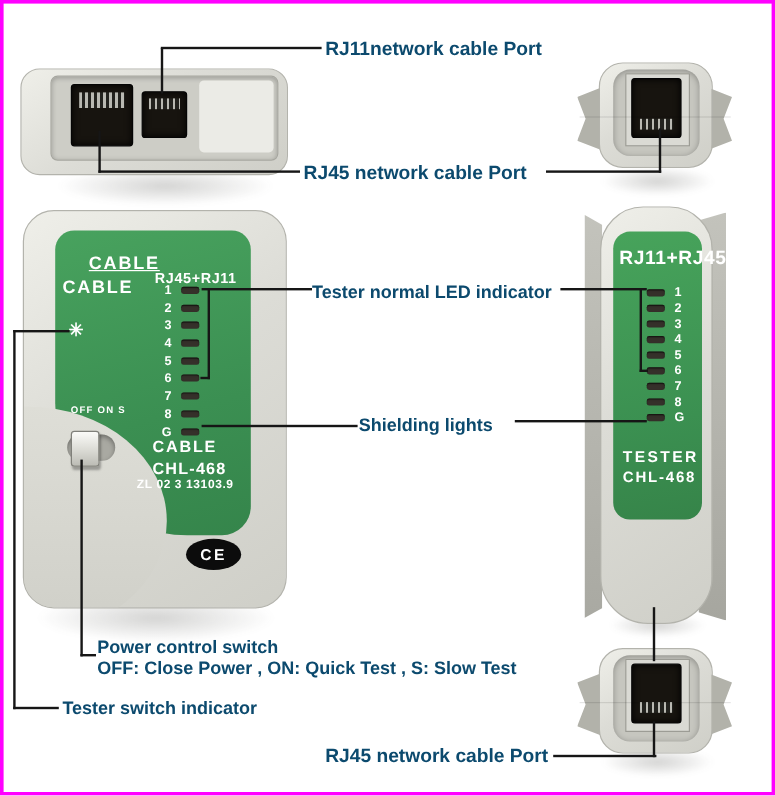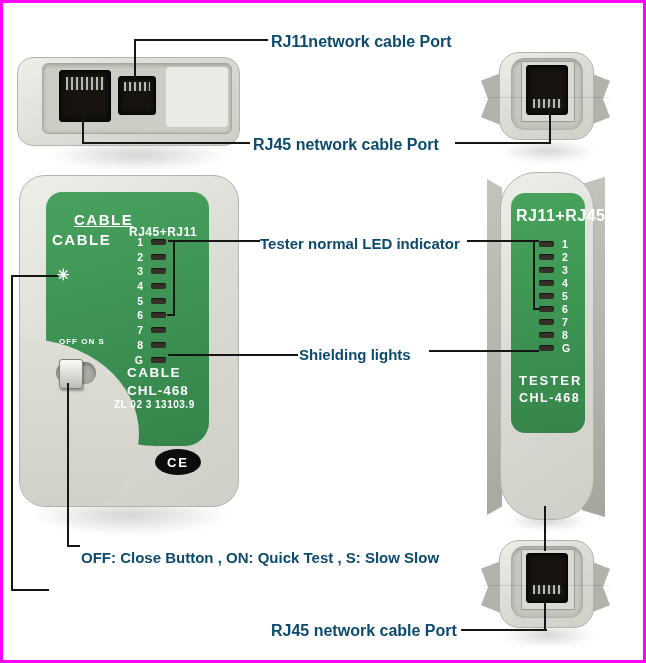--- a/index.html
+++ b/index.html
@@ -305,16 +305,18 @@
   <div class="line" id="ln-ind-v"></div>
   <div class="line" id="ln-ind-h2"></div>
   <div class="line" id="ln-rconn-v"></div>
   <div class="line" id="ln-rj45br-v"></div>
   <div class="line" id="ln-rj45br-h"></div>
 
   <div class="lbl big" id="lbl-rj11">RJ11network cable Port</div>
   <div class="lbl big" id="lbl-rj45-top">RJ45 network cable Port</div>
   <div class="lbl" id="lbl-shield">Shielding lights</div>
   <div class="lbl" id="lbl-led">Tester normal LED indicator</div>
-  <div class="lbl" id="lbl-power-desc">OFF: Close Button , ON: Quick Test , S: Slow Slow</div>
+  <div class="lbl" id="lbl-power-title">Power control switch</div>
+  <div class="lbl" id="lbl-power-desc">OFF: Close Power , ON: Quick Test , S: Slow Test</div>
+  <div class="lbl" id="lbl-switch-ind">Tester switch indicator</div>
   <div class="lbl big" id="lbl-rj45-bottom">RJ45 network cable Port</div>
 
 </div>
 
 </body></html>

